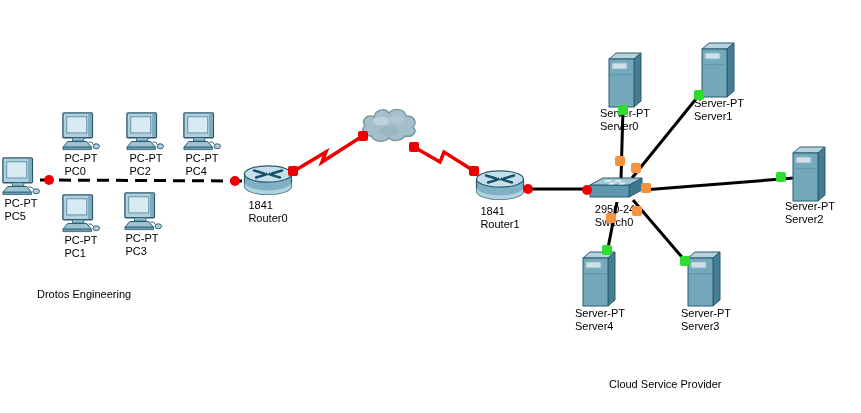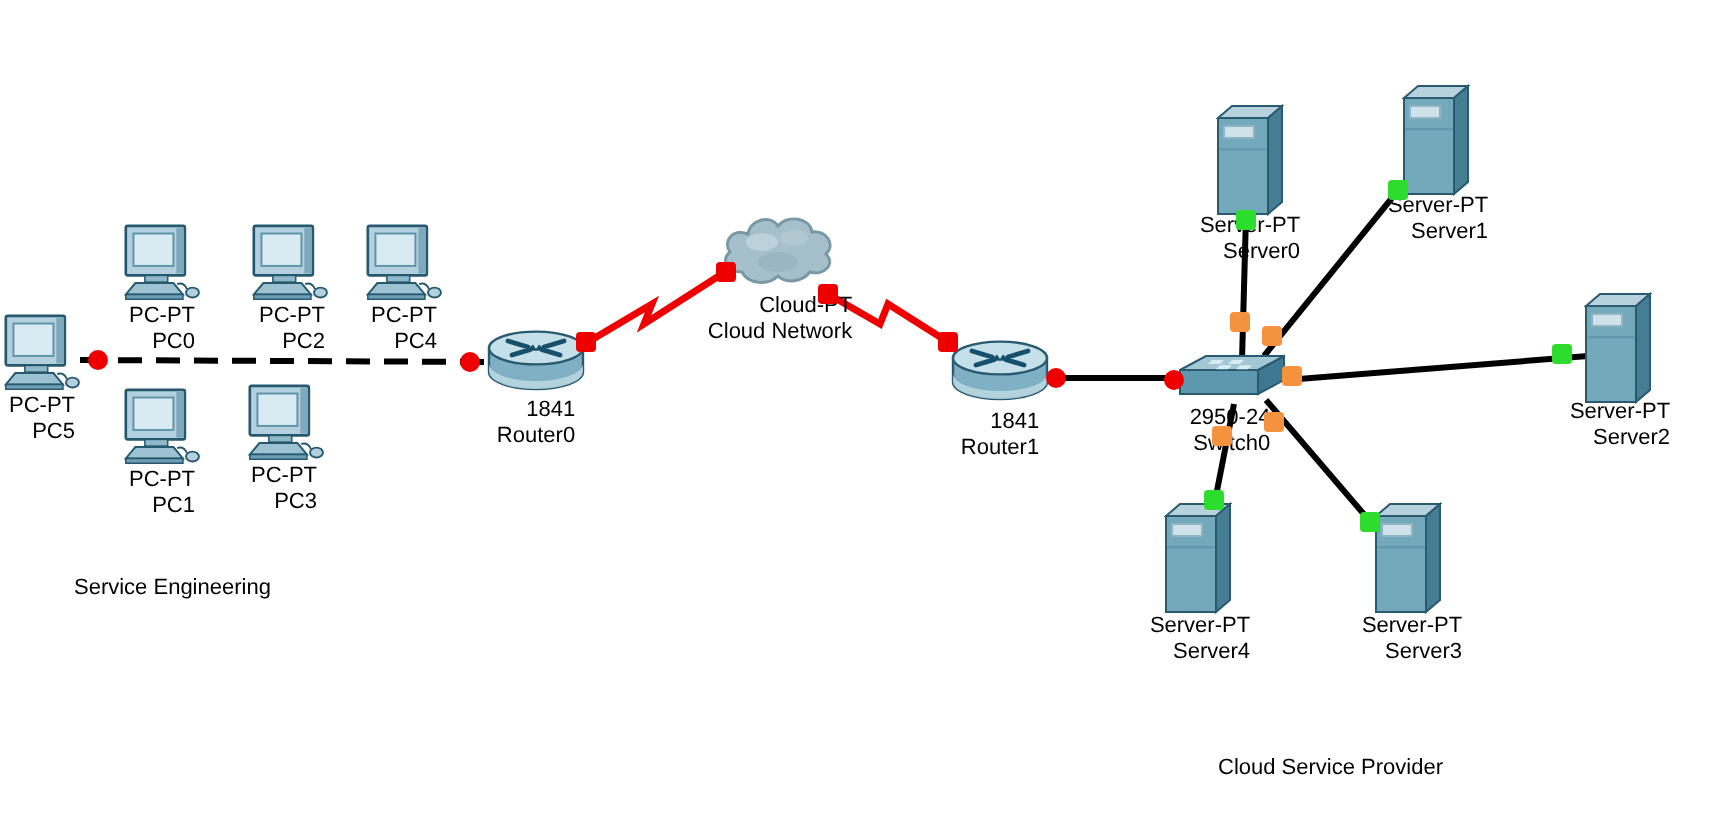--- a/index.html
+++ b/index.html
@@ -1,20 +1,20 @@
 <!DOCTYPE html>
 <html><head>
 <meta charset="utf-8">
 <style>
   html,body{margin:0;padding:0;background:#ffffff;}
   #canvas{position:relative;width:861px;height:413px;background:#ffffff;overflow:hidden;
           font-family:"Liberation Sans", sans-serif;}
   #links{position:absolute;left:0;top:0;z-index:1;}
   .dev{position:absolute;z-index:2;}
-  .lbl{position:absolute;z-index:2;transform:translateX(-50%);text-align:right;
+  .lbl{position:absolute;z-index:2;transform:translateX(-50%);text-align:left;
        font-size:11px;line-height:13px;color:#000;white-space:nowrap;}
   .note{position:absolute;z-index:2;font-size:11px;color:#000;white-space:nowrap;}
   .st{position:absolute;z-index:3;width:10px;height:10px;transform:translate(-50%,-50%);}
   .st.round{border-radius:50%;}
   .st.square{border-radius:2px;}
   .eth{stroke:#000000;stroke-width:3;fill:none;}
   .eth.dashed{stroke-dasharray:12 7;}
   .serial{stroke:#ee0000;stroke-width:3.5;fill:none;stroke-linejoin:miter;}
 </style>
 </head>
@@ -165,24 +165,20 @@
     <div>PC1</div>
   </div>
   <div class="lbl" style="left:142px;top:232px">
     <div>PC-PT</div>
     <div>PC3</div>
   </div>
   <div class="lbl" style="left:268px;top:199px">
     <div>1841</div>
     <div>Router0</div>
   </div>
-  <div class="lbl" style="left:390px;top:147px">
-    <div>Cloud-PT</div>
-    <div>Cloud Network</div>
-  </div>
   <div class="lbl" style="left:500px;top:205px">
     <div>1841</div>
     <div>Router1</div>
   </div>
   <div class="lbl" style="left:615px;top:203px">
     <div>2950-24</div>
     <div>Switch0</div>
   </div>
   <div class="lbl" style="left:625px;top:107px">
     <div>Server-PT</div>
@@ -198,16 +194,16 @@
   </div>
   <div class="lbl" style="left:706px;top:307px">
     <div>Server-PT</div>
     <div>Server3</div>
   </div>
   <div class="lbl" style="left:600px;top:307px">
     <div>Server-PT</div>
     <div>Server4</div>
   </div>
 
-  <div class="note" style="left:37px;top:288px">Service Engineering</div>
+  <div class="note" style="left:37px;top:288px">Drotos Engineering</div>
   <div class="note" style="left:609px;top:378px">Cloud Service Provider</div>
 
 </div>
 
 </body></html>

